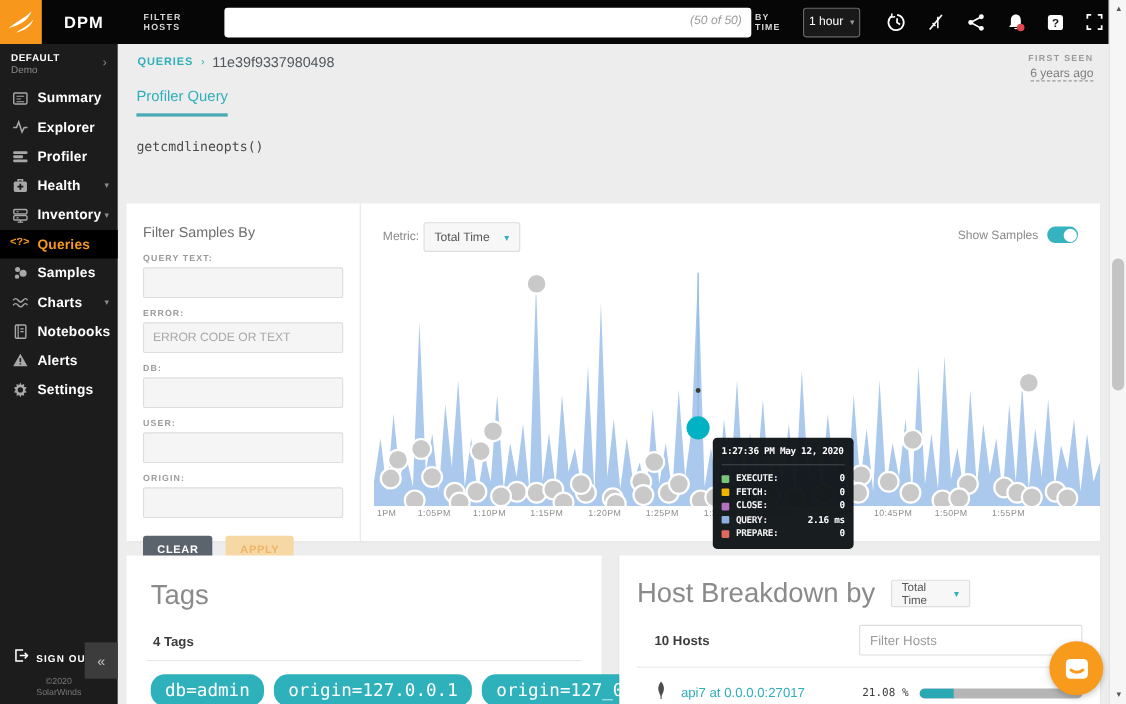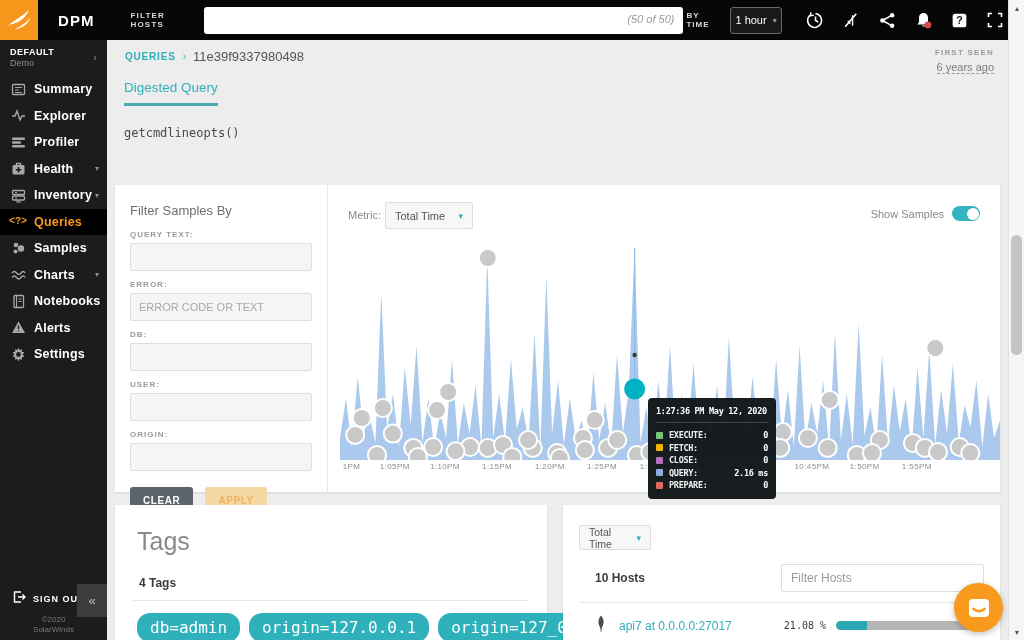--- a/index.html
+++ b/index.html
@@ -342,21 +342,21 @@
   <div class="main">
     <div class="crumb-row">
       <span class="crumb-section">QUERIES</span>
       <span class="crumb-sep">›</span>
       <span class="crumb-id">11e39f9337980498</span>
     </div>
     <div class="first-seen">
       <div class="fs-label">FIRST SEEN</div>
       <span class="fs-value">6 years ago</span>
     </div>
-    <div class="tab">Digested Query</div>
+    <div class="tab">Profiler Query</div>
     <div class="code-line">getcmdlineopts()</div>
 
     <div class="card card-main">
       <div class="filter-panel">
         <div class="fp-title">Filter Samples By</div>
 
         <div class="fp-label">QUERY TEXT:</div>
         <input class="fp-input" placeholder="" style="">
 
         <div class="fp-label">ERROR:</div>
@@ -495,20 +495,21 @@
       <div class="hdivider"></div>
       <div class="pill-row">
         <span class="pill">db=admin</span>
         <span class="pill">origin=127.0.0.1</span>
         <span class="pill">origin=127_0_0_1</span>
       </div>
     </div>
 
     <div class="card card-hosts">
       <div class="hosts-title-row">
+        <div class="hosts-title">Host Breakdown by</div>
         <div class="metric-dd small">
           <span>Total Time</span>
           <span class="dd-chev">▾</span>
         </div>
       </div>
       <div class="hosts-sub-row">
         <div class="hosts-count">10 Hosts</div>
         <input class="hosts-filter" placeholder="Filter Hosts" style="">
       </div>
       <div class="hdivider"></div>

